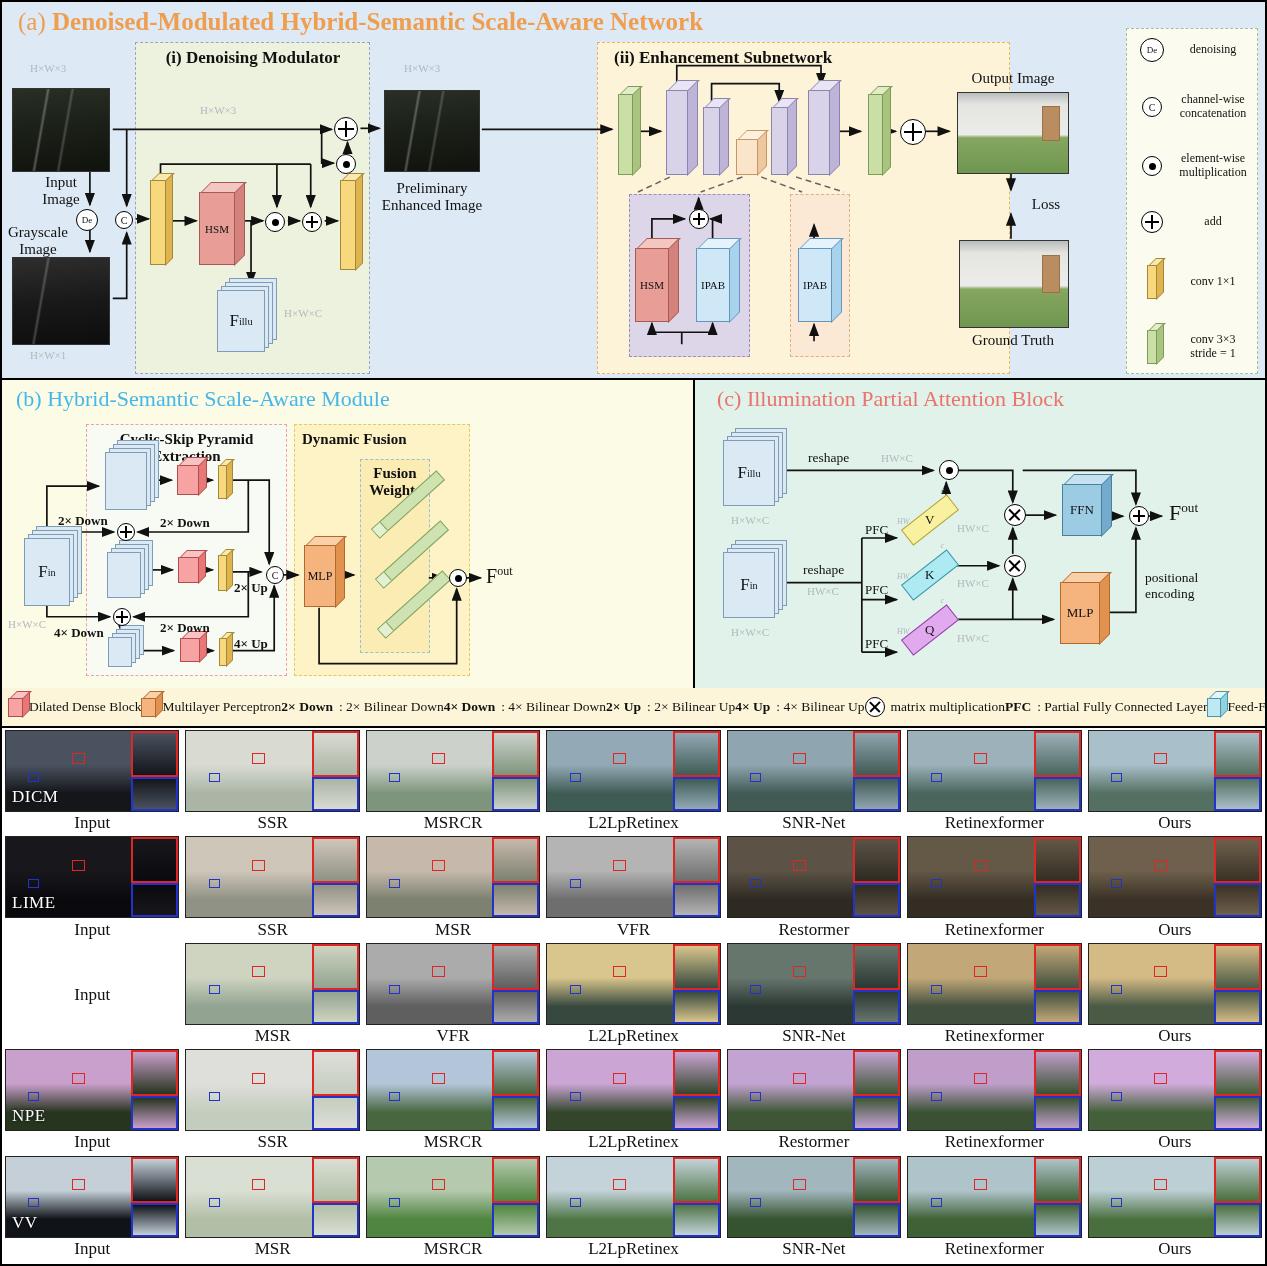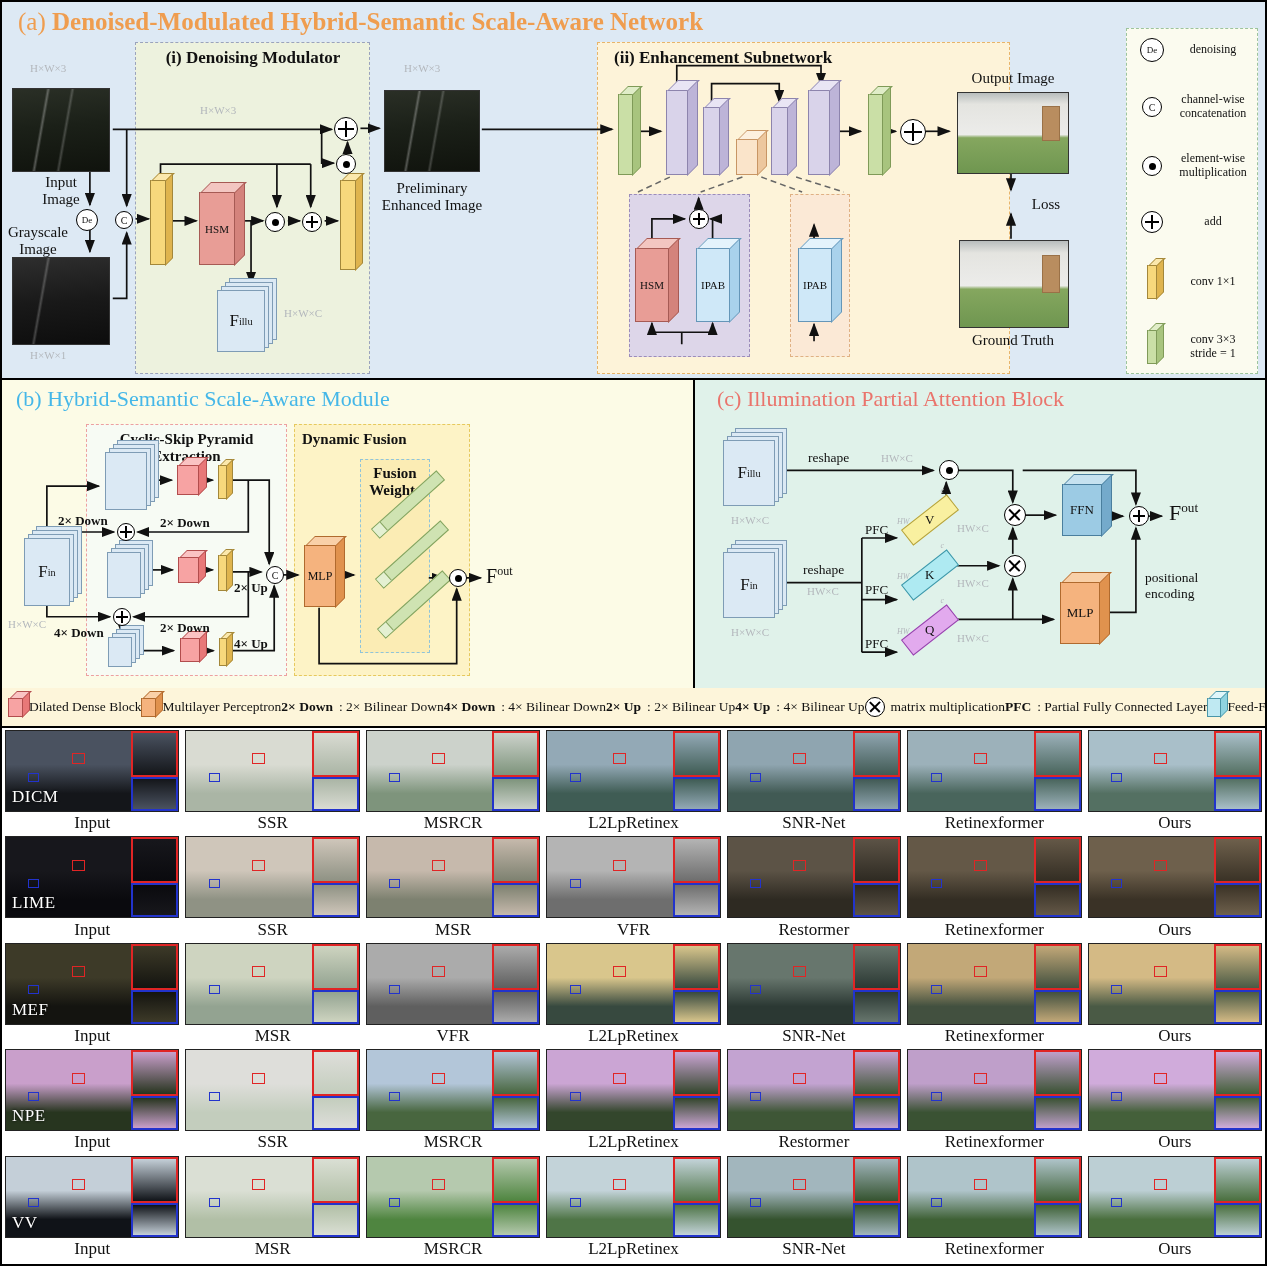--- a/index.html
+++ b/index.html
@@ -631,27 +631,20 @@
             <div class="inset inset-r" style="background: linear-gradient(rgb(110, 96, 76), rgb(58, 50, 38));"></div>
             <div class="inset inset-b" style="background: linear-gradient(rgb(58, 50, 38), rgb(110, 96, 76));"></div>
             <div class="roi roi-r"></div>
             <div class="roi roi-b"></div>
           </div>
           <div class="cmp-lab">Ours</div>
         </div>
       </div>
       <div class="cmp-row">
         <div class="cmp-cell">
-          <div class="cmp-img" style="background: linear-gradient(rgb(61, 58, 40) 0%, rgb(61, 58, 40) 42%, rgb(20, 20, 16) 78%, rgb(20, 20, 16) 100%);">
-            <div class="inset inset-r" style="background: linear-gradient(rgb(61, 58, 40), rgb(20, 20, 16));"></div>
-            <div class="inset inset-b" style="background: linear-gradient(rgb(20, 20, 16), rgb(61, 58, 40));"></div>
-            <div class="roi roi-r"></div>
-            <div class="roi roi-b"></div>
-            <div class="cmp-tag">MEF</div>
-          </div>
           <div class="cmp-lab">Input</div>
         </div>
         <div class="cmp-cell">
           <div class="cmp-img" style="background: linear-gradient(rgb(206, 212, 192) 0%, rgb(206, 212, 192) 42%, rgb(147, 163, 145) 78%, rgb(147, 163, 145) 100%);">
             <div class="inset inset-r" style="background: linear-gradient(rgb(206, 212, 192), rgb(147, 163, 145));"></div>
             <div class="inset inset-b" style="background: linear-gradient(rgb(147, 163, 145), rgb(206, 212, 192));"></div>
             <div class="roi roi-r"></div>
             <div class="roi roi-b"></div>
           </div>
           <div class="cmp-lab">MSR</div>

